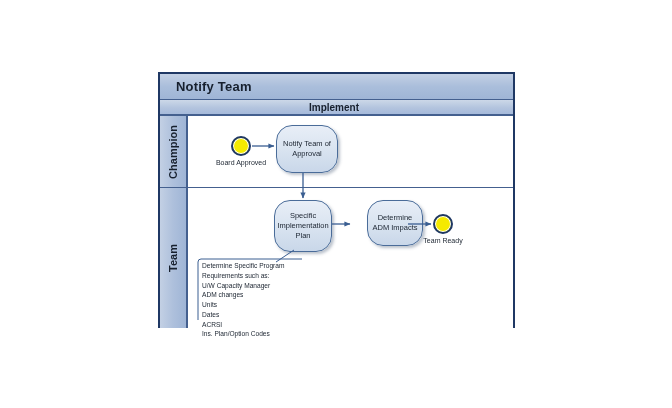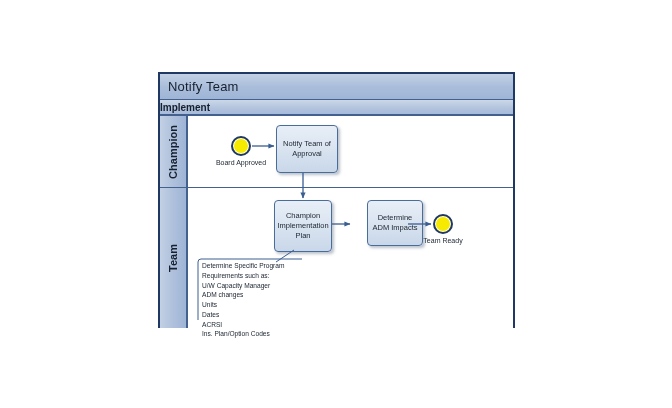--- a/index.html
+++ b/index.html
@@ -35,39 +35,39 @@
     right: 0;
     height: 26px;
     background: linear-gradient(to bottom, #c3d0e4 0%, #aabedb 50%, #9fb5d6 100%);
     border-bottom: 1px solid #44608f;
     box-sizing: border-box;
     display: flex;
     align-items: center;
   }
   #pool-title .ttl {
     font-size: 13px;
-    font-weight: normal;
+    font-weight: bold;
     color: #17202e;
-    padding-left: 8px;
+    padding-left: 16px;
     letter-spacing: 0.2px;
   }
 
   
   #phase-band {
     position: absolute;
     left: 0;
     top: 26px;
     right: 0;
     height: 16px;
     background: linear-gradient(to bottom, #ccd8e8 0%, #b3c4de 55%, #a6badb 100%);
     border-bottom: 2px solid #44608f;
     box-sizing: border-box;
     display: flex;
     align-items: center;
-    justify-content: flex-start;
+    justify-content: center;
   }
   #phase-band .phase-label {
     font-size: 10px;
     font-weight: bold;
     color: #17202e;
     padding-right: 5px;
   }
 
   
   .lane {
@@ -107,21 +107,21 @@
     top: 0;
     bottom: 0;
     background: #ffffff;
   }
 
   
   .task {
     position: absolute;
     box-sizing: border-box;
     border: 1px solid #4a6c99;
-    border-radius: 4px;
+    border-radius: 16px;
     background: linear-gradient(to bottom, #e8eef7 0%, #dbe5f1 45%, #c9d7e9 100%);
     box-shadow: 2px 2px 3px rgba(60, 80, 110, 0.35);
     display: flex;
     align-items: center;
     justify-content: center;
     text-align: center;
   }
   .task .task-label {
     font-size: 7.5px;
     color: #1b2430;
@@ -219,21 +219,21 @@
 
 <div class="event" id="event-end"></div>
 <div class="event-label" id="event-end-label">Team
 Ready</div>
 
 <div class="task" id="task-notify">
   <span class="task-label">Notify Team of Approval</span>
 </div>
 
 <div class="task" id="task-develop">
-  <span class="task-label">Champion Implementation Plan</span>
+  <span class="task-label">Specific Implementation Plan</span>
 </div>
 
 <div class="task" id="task-adm">
   <span class="task-label">Determine ADM Impacts</span>
 </div>
 
 <div id="annotation">
   <div class="anno-text">Determine Specific Program
 Requirements such as:
 U/W Capacity Manager

